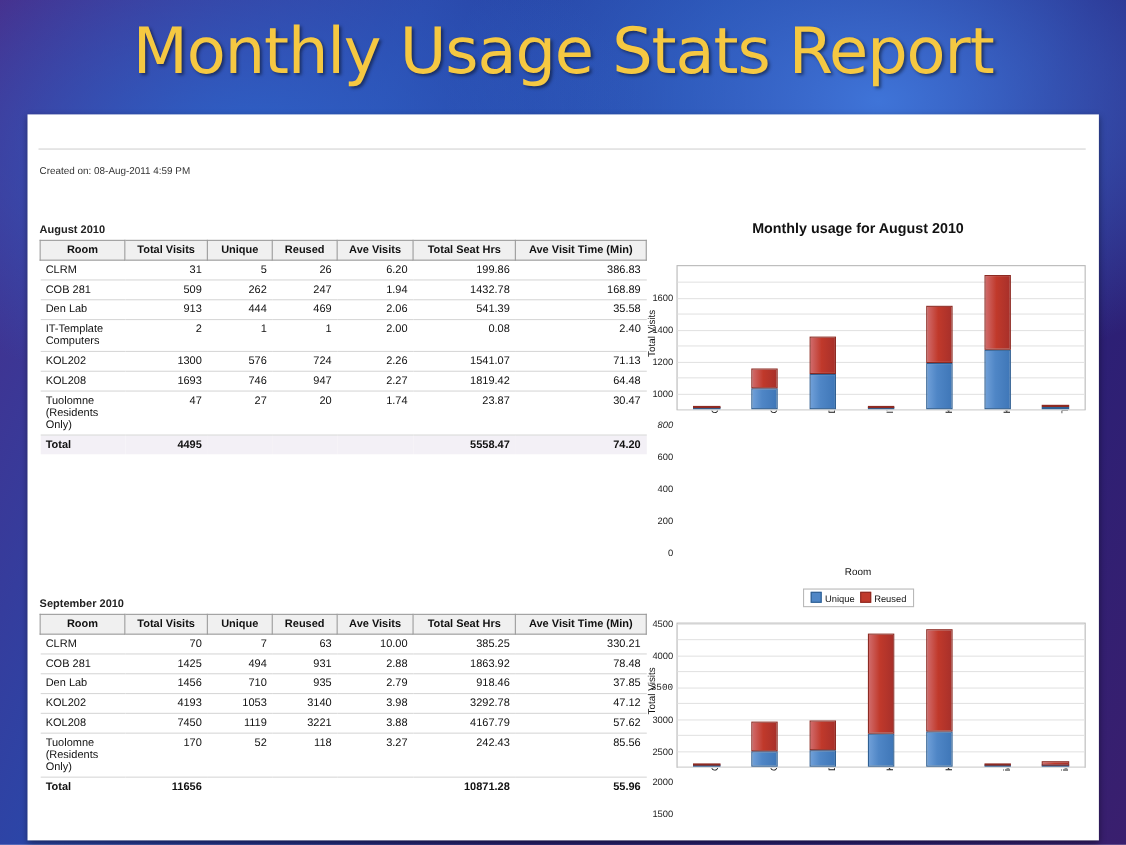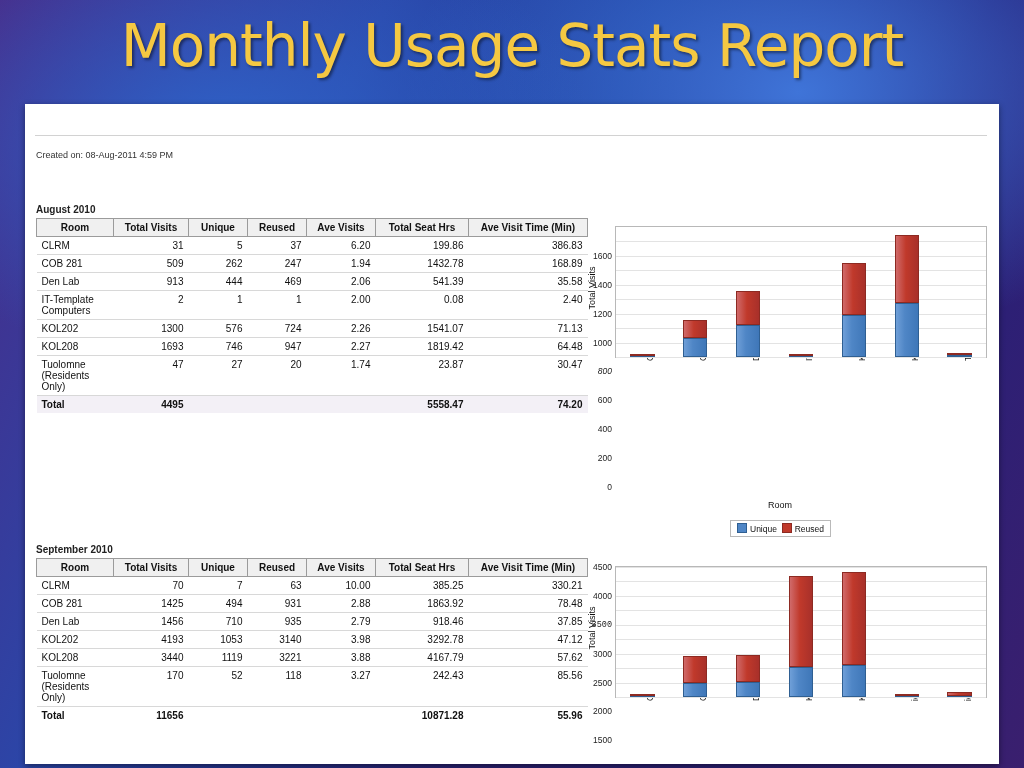--- a/index.html
+++ b/index.html
@@ -88,21 +88,21 @@
             <th style="width: 58px;">Ave Visits</th>
             <th style="width: 82px;">Total Seat Hrs</th>
             <th style="width: 108px;">Ave Visit Time (Min)</th>
           </tr>
         </thead>
         <tbody>
           <tr>
             <td>CLRM</td>
             <td class="num">31</td>
             <td class="num">5</td>
-            <td class="num">37</td>
+            <td class="num">26</td>
             <td class="num">6.20</td>
             <td class="num">199.86</td>
             <td class="num">386.83</td>
           </tr>
           <tr>
             <td>COB 281</td>
             <td class="num">509</td>
             <td class="num">262</td>
             <td class="num">247</td>
             <td class="num">1.94</td>
@@ -209,21 +209,21 @@
             <td>KOL202</td>
             <td class="num">4193</td>
             <td class="num">1053</td>
             <td class="num">3140</td>
             <td class="num">3.98</td>
             <td class="num">3292.78</td>
             <td class="num">47.12</td>
           </tr>
           <tr>
             <td>KOL208</td>
-            <td class="num">3440</td>
+            <td class="num">7450</td>
             <td class="num">1119</td>
             <td class="num">3221</td>
             <td class="num">3.88</td>
             <td class="num">4167.79</td>
             <td class="num">57.62</td>
           </tr>
           <tr>
             <td>Tuolomne (Residents Only)</td>
             <td class="num">170</td>
             <td class="num">52</td>
@@ -239,20 +239,21 @@
             <td class="num"></td>
             <td class="num"></td>
             <td class="num">10871.28</td>
             <td class="num">55.96</td>
           </tr>
         </tbody>
       </table>
     </div>
   <div id="charts">
       <div class="chart-box" style="left: 545px; top: 96px; width: 420px;">
+        <div class="chart-title">Monthly usage for August 2010</div>
         <div class="plot-wrap" style="position: relative; height: 310px;">
           <div class="xlab" style="left: 75.4286px; top: 161px;">CLRM</div>
           <div class="xlab" style="left: 128.286px; top: 161px;">COB 281</div>
           <div class="xlab" style="left: 181.143px; top: 161px;">Den Lab</div>
           <div class="xlab" style="left: 234px; top: 161px;">IT-Template Computers</div>
           <div class="xlab" style="left: 286.857px; top: 161px;">KOL202</div>
           <div class="xlab" style="left: 339.714px; top: 161px;">KOL208</div>
           <div class="xlab" style="left: 392.571px; top: 161px;">Tuolomne (Residents Only)</div>
           <div class="plot" style="left: 45px; top: 26px; width: 370px; height: 130px;">
             <div class="gridline" style="top: 130px;">

